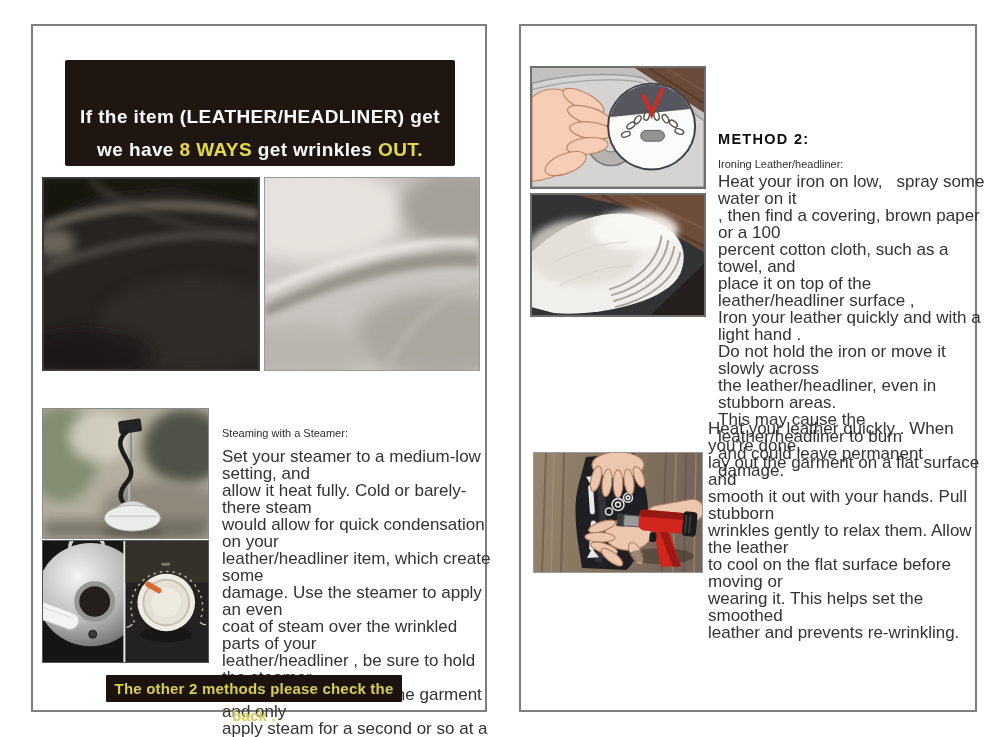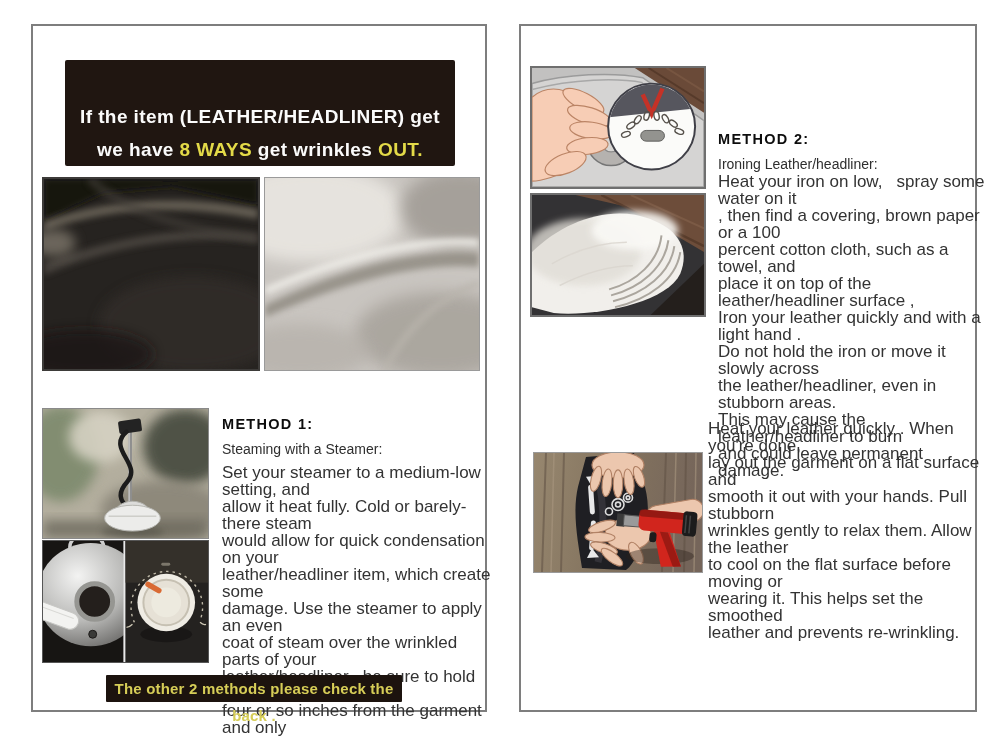--- a/index.html
+++ b/index.html
@@ -26,21 +26,21 @@
   .ph-closeup{border:1px solid #565656;}
   .ph-iron{left:9px;top:40px;width:176px;height:123px;border:2px solid #6f6f6f;}
   .ph-towel{left:9px;top:167px;width:176px;height:124px;border:2px solid #6f6f6f;}
   .ph-heatgun{left:12px;top:426px;width:170px;height:121px;border:1px solid #9a9a9a;}
 
   .method{position:absolute;width:272px;}
   .m1{left:189px;top:390px;}
   .m2{left:197px;top:69px;margin-top:36px;}
   .m3{left:187px;top:394px;}
   .method-heading{font-weight:700;font-size:14.5px;letter-spacing:1.3px;color:#0d0d0d;}
-  .method-sub{font-size:14px;line-height:17px;color:#2e2e2e;margin-top:9px;}
+  .method-sub{font-size:11px;line-height:17px;color:#2e2e2e;margin-top:9px;}
   .method-body{font-size:17px;line-height:17px;color:#333;white-space:pre-wrap;}
   .mt6{margin-top:6px;}
 
   .footer-banner{position:absolute;left:73px;top:649px;width:296px;height:27px;
                  background:#1c130e;color:#d6cd57;font-weight:700;font-size:15px;
                  text-align:center;line-height:27px;letter-spacing:.2px;border-radius:1px;}
 </style>
 </head>
 <body>
 
@@ -147,21 +147,20 @@
       <ellipse cx="124" cy="94" rx="26" ry="8" fill="#121110" opacity="0.6"></ellipse>
       <circle cx="124" cy="62" r="29" fill="#efece4"></circle>
       <circle cx="124" cy="62" r="23" fill="#e6e1d6" stroke="#c6c0b2" stroke-width="2"></circle>
       <circle cx="124" cy="62" r="15" fill="#edeadf"></circle>
       <rect x="102" y="44" width="18" height="5.5" rx="2.7" fill="#d96a33" transform="rotate(30 111 47)"></rect>
       <rect x="119" y="22" width="9" height="3" rx="1.5" fill="#8f8a7c" opacity="0.8"></rect>
     </svg>
   </div>
 
   <div class="method m1">
-    <div class="method-heading">METHOD 1:</div>
     <div class="method-sub">Steaming with a Steamer:</div>
     <div class="method-body mt6">Set your steamer to a medium-low setting, and
 allow it heat fully. Cold or barely-there steam
 would allow for quick condensation on your
 leather/headliner item, which create some
 damage. Use the steamer to apply an even
 coat of steam over the wrinkled parts of your
 leather/headliner , be sure to hold the steamer
 four or so inches from the garment and only
 apply steam for a second or so at a time . If the

